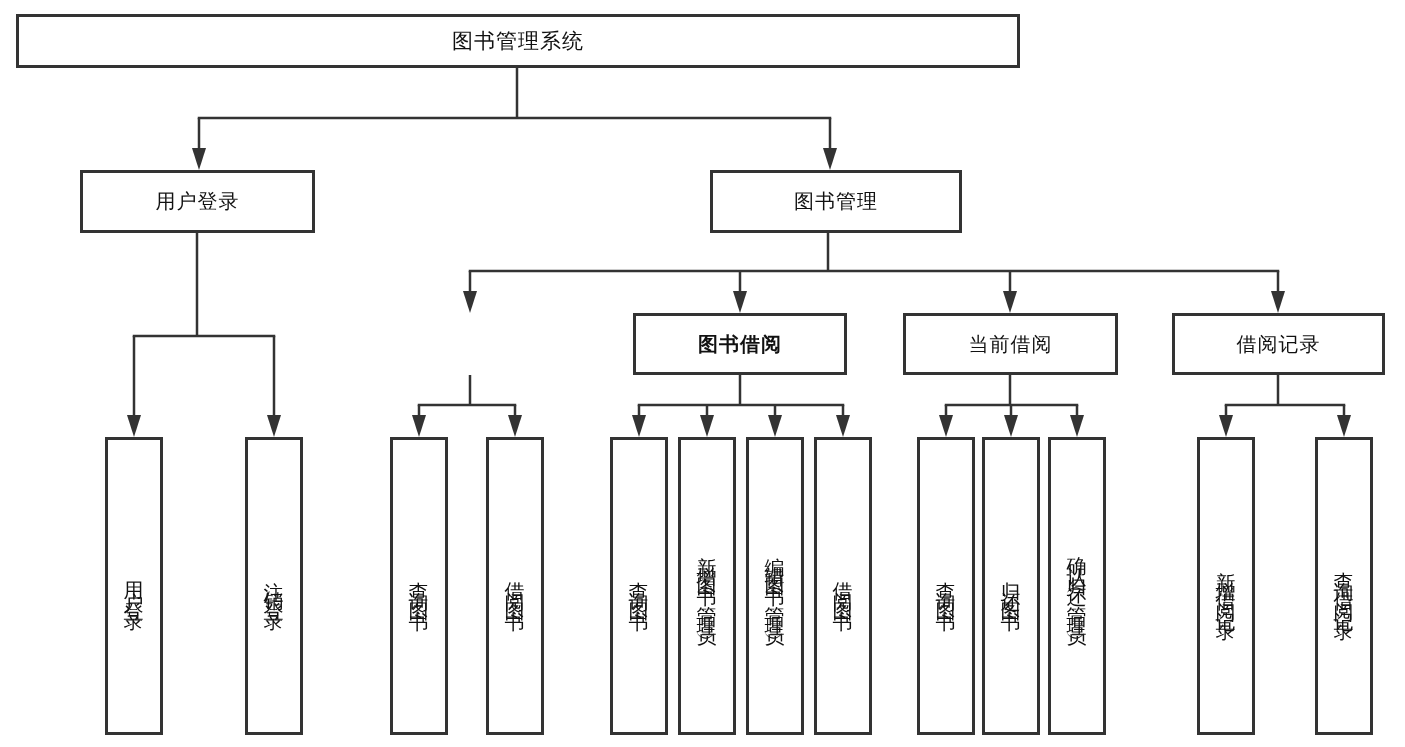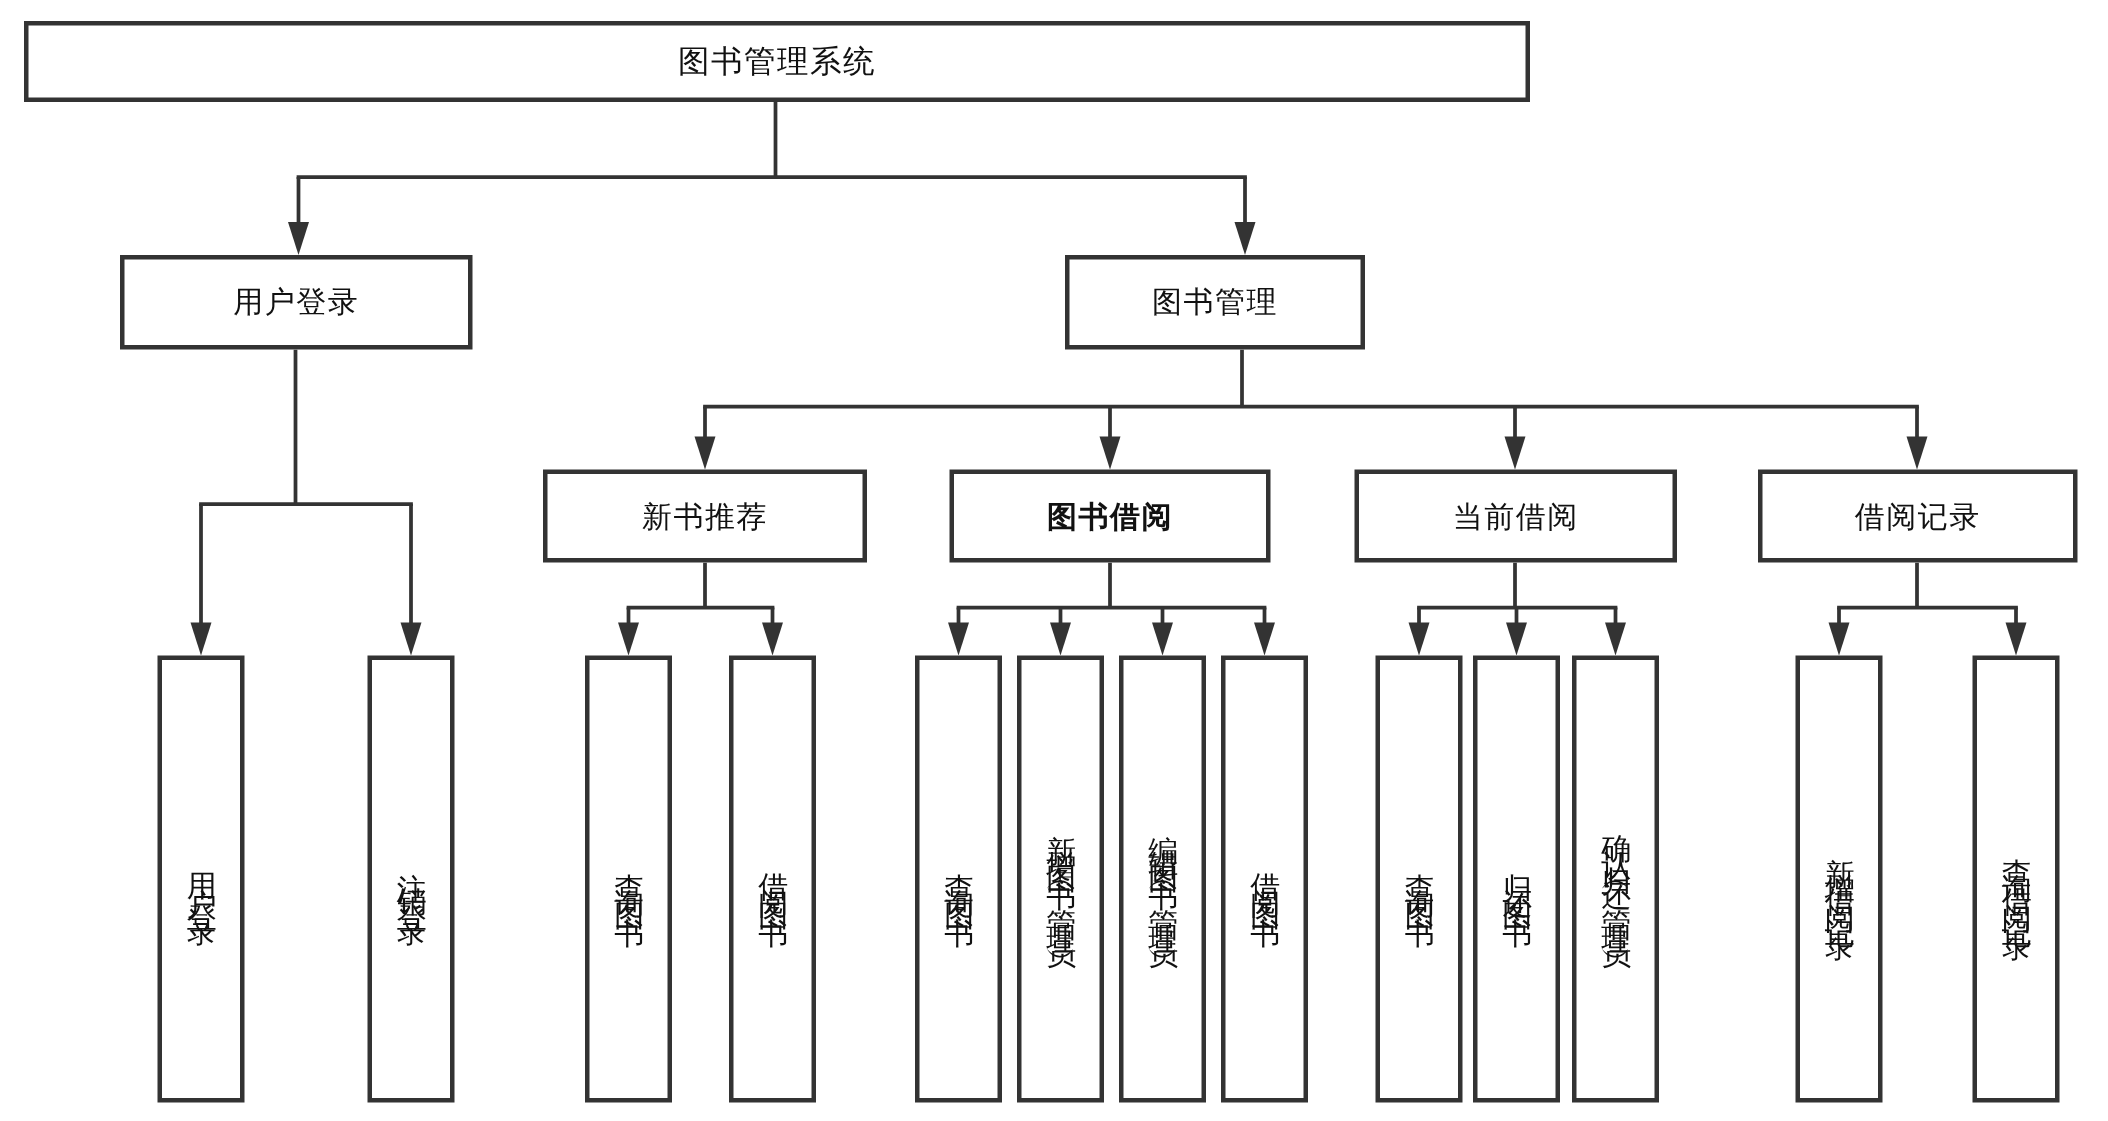--- a/index.html
+++ b/index.html
@@ -28,21 +28,21 @@
     color: #111111;
     display: flex;
     align-items: center;
     justify-content: center;
     font-size: 20px;
     letter-spacing: 1px;
     white-space: nowrap;
   }
   .root  { left: 16px;  top: 14px;  width: 1004px; height: 54px; font-size: 21px; }
   .l2-a  { left: 80px;  top: 170px; width: 235px;  height: 63px; }
-  .l2-b  { left: 710px; top: 170px; width: 200px;  height: 63px; }
+  .l2-b  { left: 710px; top: 170px; width: 252px;  height: 63px; }
   .l3    { top: 313px; height: 62px; }
   .l3-a  { left: 362px;  width: 216px; }
   .l3-b  { left: 633px;  width: 214px; font-weight: bold; }
   .l3-c  { left: 903px;  width: 215px; }
   .l3-d  { left: 1172px; width: 213px; }
   .leaf {
     top: 437px;
     width: 58px;
     height: 298px;
     font-size: 20px;
@@ -133,21 +133,20 @@
       <polygon points="1219,415 1233,415 1226,437"></polygon>
       <polygon points="1337,415 1351,415 1344,437"></polygon>
     </g>
   </svg>
 
   <div class="box root">图书管理系统</div>
 
   <div class="box l2-a">用户登录</div>
   <div class="box l2-b">图书管理</div>
 
-  <div class="box l3 l3-a">新书推荐</div>
   <div class="box l3 l3-b">图书借阅</div>
   <div class="box l3 l3-c">当前借阅</div>
   <div class="box l3 l3-d">借阅记录</div>
 
   <div class="box leaf" style="left:105px">
     <span>用户登录</span>
   </div>
   <div class="box leaf" style="left:245px">
     <span>注销登录</span>
   </div>

